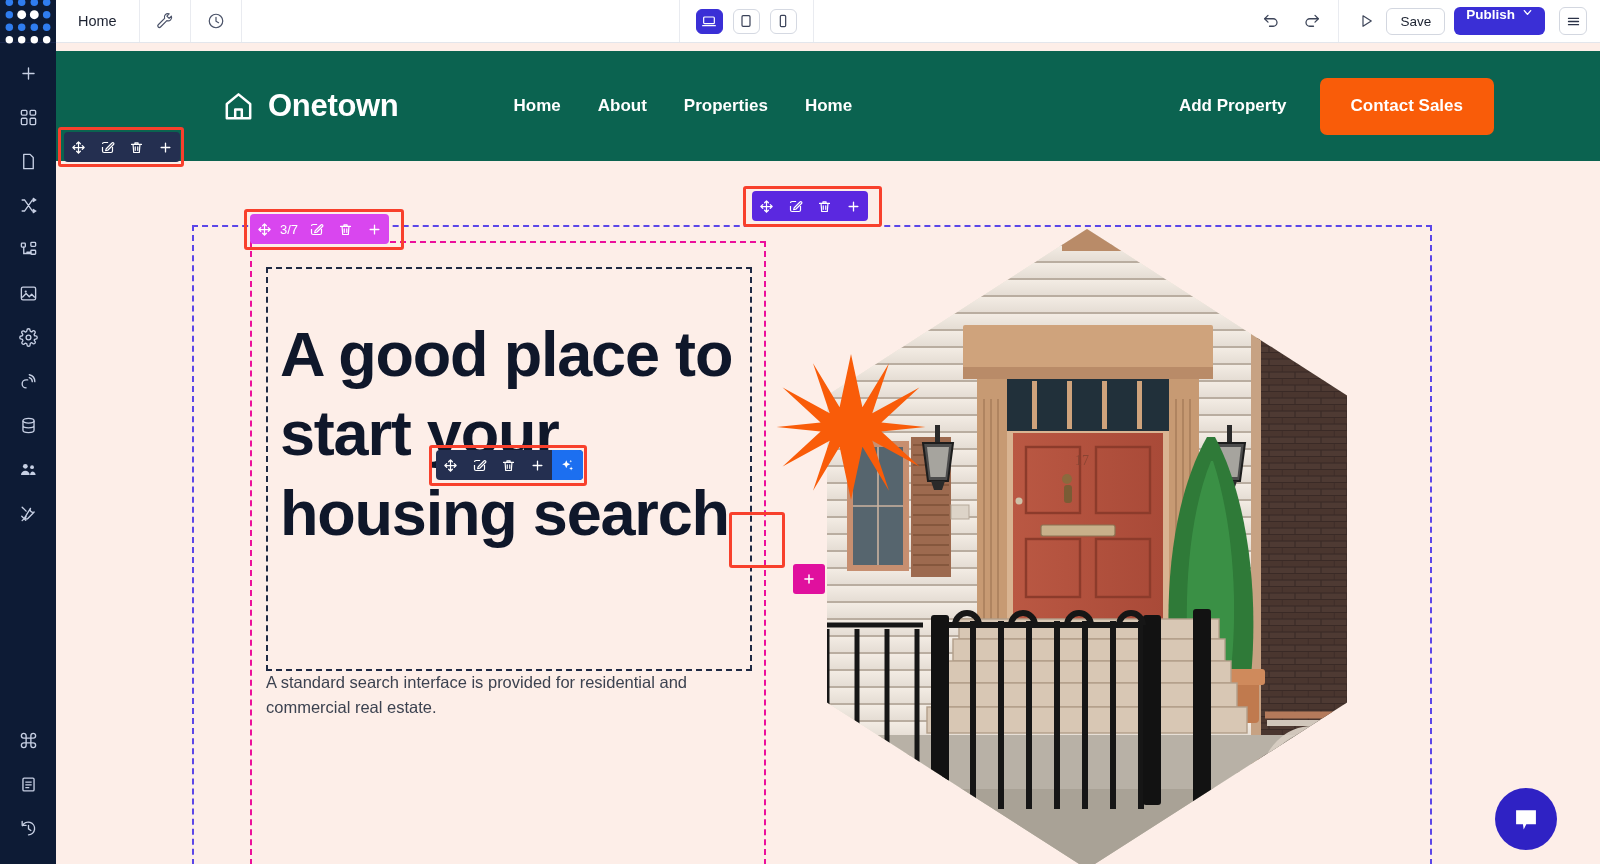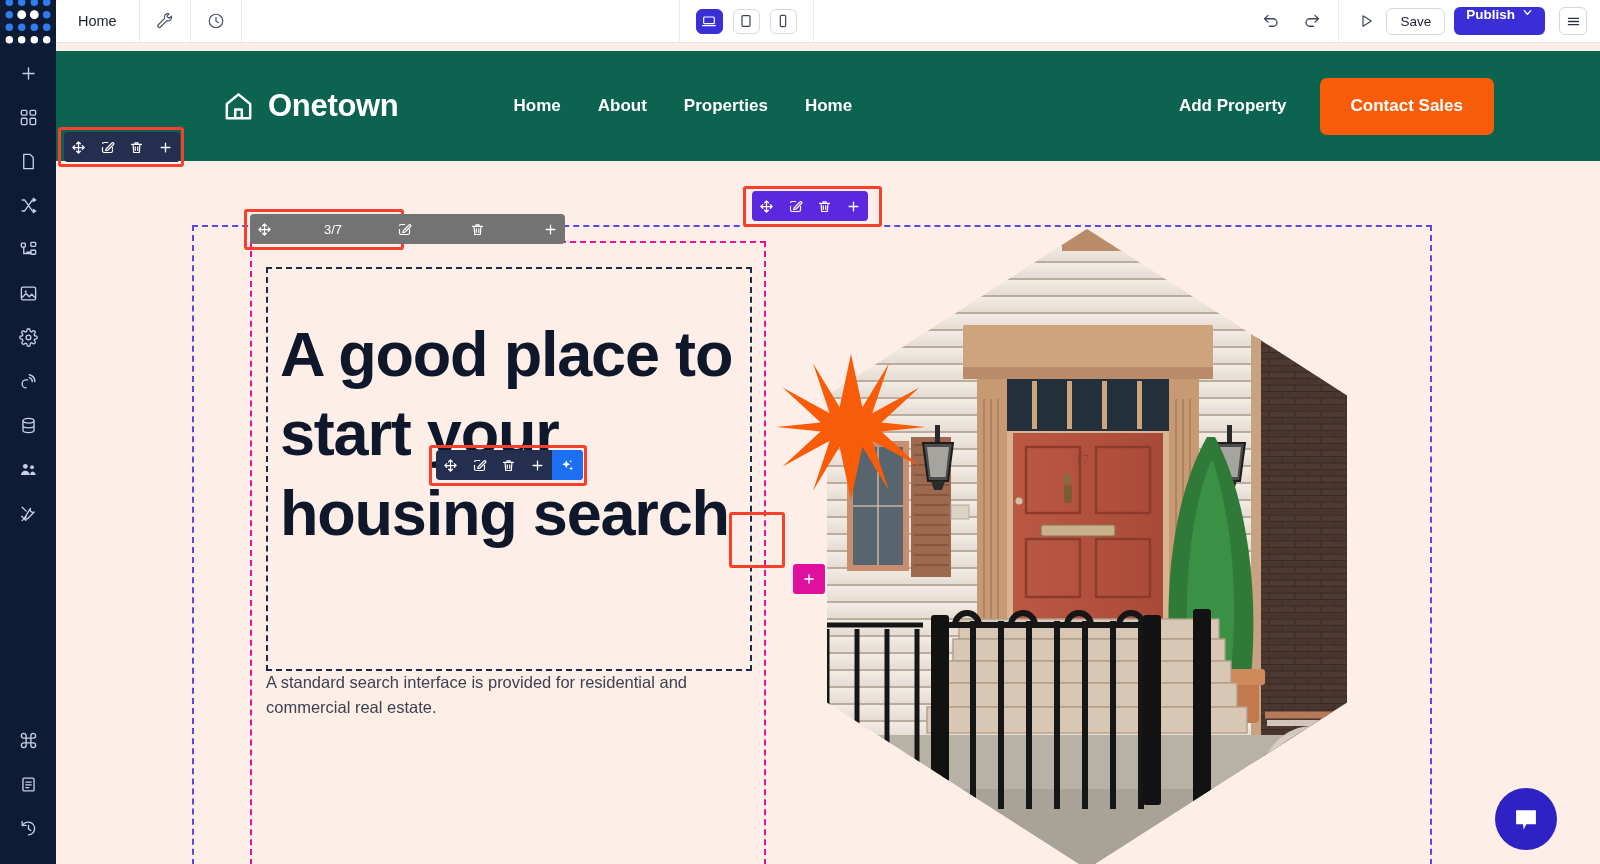--- a/index.html
+++ b/index.html
@@ -189,21 +189,21 @@
     display: flex; align-items: center; justify-content: center;
     color: #fff; cursor: pointer;
   }
   .etb .eb svg { width: 15px; height: 15px; display: block; }
   .etb .lbl {
     color: #fff; font-size: 13px; padding: 0 4px 0 1px;
     display: flex; align-items: center; height: 30px;
   }
   .etb.navy { background: #242f50; }
   .etb.indigo { background: #5b28e0; }
-  .etb.magenta { background: #737373; gap: 44px; }
+  .etb.magenta { background: #d946ef; }
   .eb.ai { background: #1c6ff0; width: 31px; }
 
   #mini-plus {
     position: absolute; left: 737px; top: 521px;
     width: 32px; height: 30px; border-radius: 3px;
     background: #e0109e; color: #fff;
     display: flex; align-items: center; justify-content: center;
     cursor: pointer;
   }
   #mini-plus svg { width: 14px; height: 14px; }

